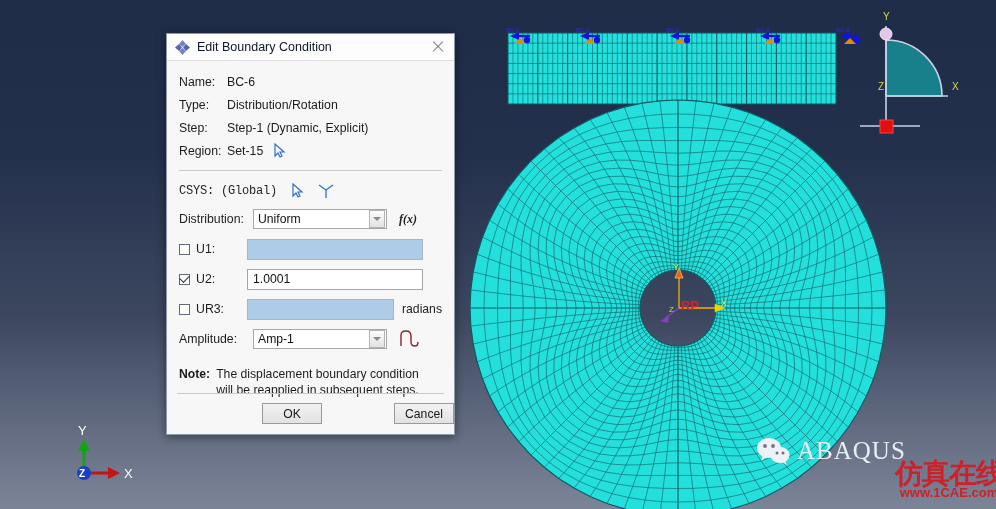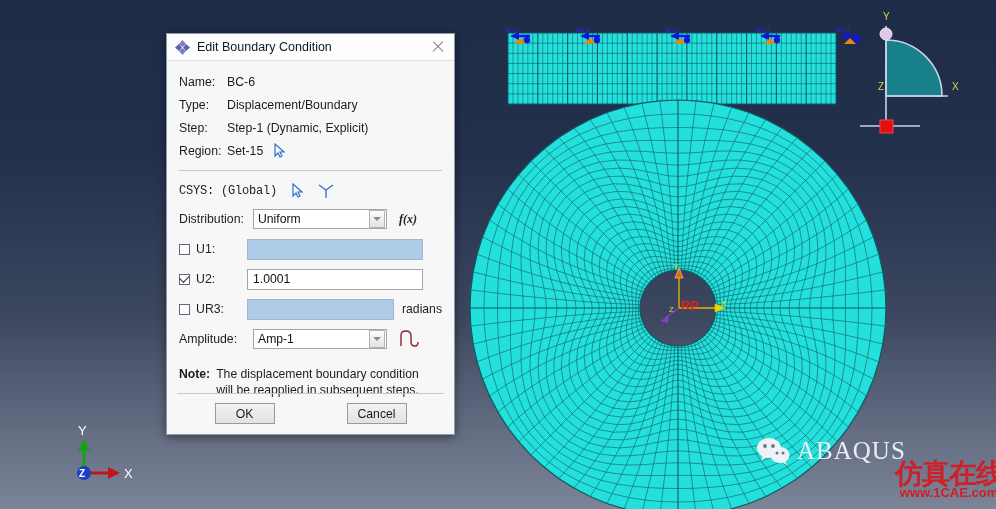--- a/index.html
+++ b/index.html
@@ -61,21 +61,21 @@
      transform:rotate(-45deg) translate(1px,-1px);}
   .cb.on .tick{display:block;}
 
   .inp{width:176px;height:21px;border:1px solid #a6a6a6;box-sizing:border-box;
      font-size:12.2px;padding-left:5px;display:flex;align-items:center;background:#fff;color:#111;}
   .inp.dis{background:#aecbe8;border-color:#a4b6c9;}
   .unit{margin-left:8px;font-size:12.2px;}
 
   .note{margin-top:12px;font-size:12.2px;line-height:16px;display:flex;}
   .note b{margin-right:6px;}
-  .btnrow{position:absolute;left:0;right:0;bottom:10px;display:flex;justify-content:center;gap:72px;}
+  .btnrow{position:absolute;left:0;right:0;bottom:10px;display:flex;justify-content:flex-end;gap:72px;}
   .btn{width:60px;height:21px;background:linear-gradient(180deg,#f2f2f2,#e2e2e2);
      border:1px solid #9a9a9a;font-size:12.2px;display:flex;align-items:center;justify-content:center;
      color:#1a1a1a;cursor:pointer;box-sizing:border-box;}
   .footrule{position:absolute;left:10px;right:10px;bottom:40px;height:1px;background:#c9c9c9;}
 
   
   #triad{position:absolute;left:66px;top:425px;width:70px;height:60px;}
 
   
   #logo{position:absolute;left:756px;top:436px;display:flex;align-items:center;}
@@ -350,21 +350,21 @@
     </div>
 
     <div class="body">
 
       <div class="row">
         <span class="lbl">Name:</span>
         <span class="val">BC-6</span>
       </div>
       <div class="row">
         <span class="lbl">Type:</span>
-        <span class="val">Displacement/Boundary</span>
+        <span class="val">Distribution/Rotation</span>
       </div>
       <div class="row">
         <span class="lbl">Step:</span>
         <span class="val">Step-1 (Dynamic, Explicit)</span>
       </div>
       <div class="row">
         <span class="lbl">Region:</span>
         <span class="val">Set-15</span>
         <svg width="16" height="16" style="margin-left:9px">
           <polygon points="3,1 3,13 6,10 8,14 10,13 8,9 12,9" fill="none" stroke="#2f6fd0" stroke-width="1.2"></polygon>

